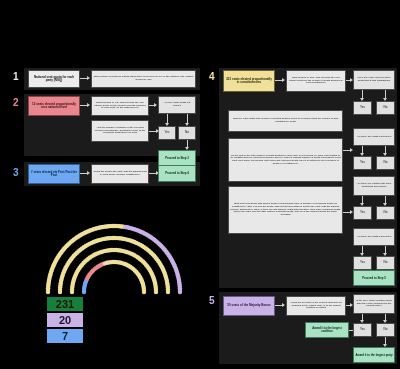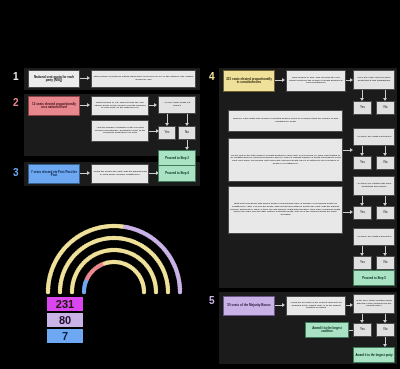--- a/index.html
+++ b/index.html
@@ -46,21 +46,21 @@
   .arw.r{border-top:2px solid transparent;border-bottom:2px solid transparent;border-left:3px solid #cfcfcf;}
   .arw.d{border-left:2px solid transparent;border-right:2px solid transparent;border-top:3px solid #cfcfcf;}
 
   
   .panel{position:absolute;background:#1b1b1b;}
 
   
   #legend{position:absolute;left:46px;top:296px;width:38px;}
   .lg{height:16px;display:flex;align-items:center;justify-content:center;
       font-weight:bold;font-size:11px;border:1px solid #000;box-sizing:border-box;}
-  .lg-yellow{background:#d946ef;color:#1d1806;}
+  .lg-yellow{background:#15803d;color:#1d1806;}
   .lg-purple{background:#c9b2e6;color:#1d1030;}
   .lg-pink{background:#e9878f;color:#330a0e;}
   .lg-blue{background:#6fa8f2;color:#04203f;}
 
   
   #parl{position:absolute;left:28px;top:208px;width:172px;height:88px;}
 </style>
 </head>
 <body>
 
@@ -572,20 +572,20 @@
         <circle cx="151.97" cy="82.12" r="2.2" fill="#c9b2e6"></circle>
         <circle cx="152.00" cy="84.00" r="2.2" fill="#c9b2e6"></circle>
       </g>
   </svg>
 
   <div id="legend">
     <div class="lg lg-yellow">
       <span>231</span>
     </div>
     <div class="lg lg-purple">
-      <span>80</span>
+      <span>20</span>
     </div>
     <div class="lg lg-blue">
       <span>7</span>
     </div>
   </div>
 
 </div>
 
 </body></html>

